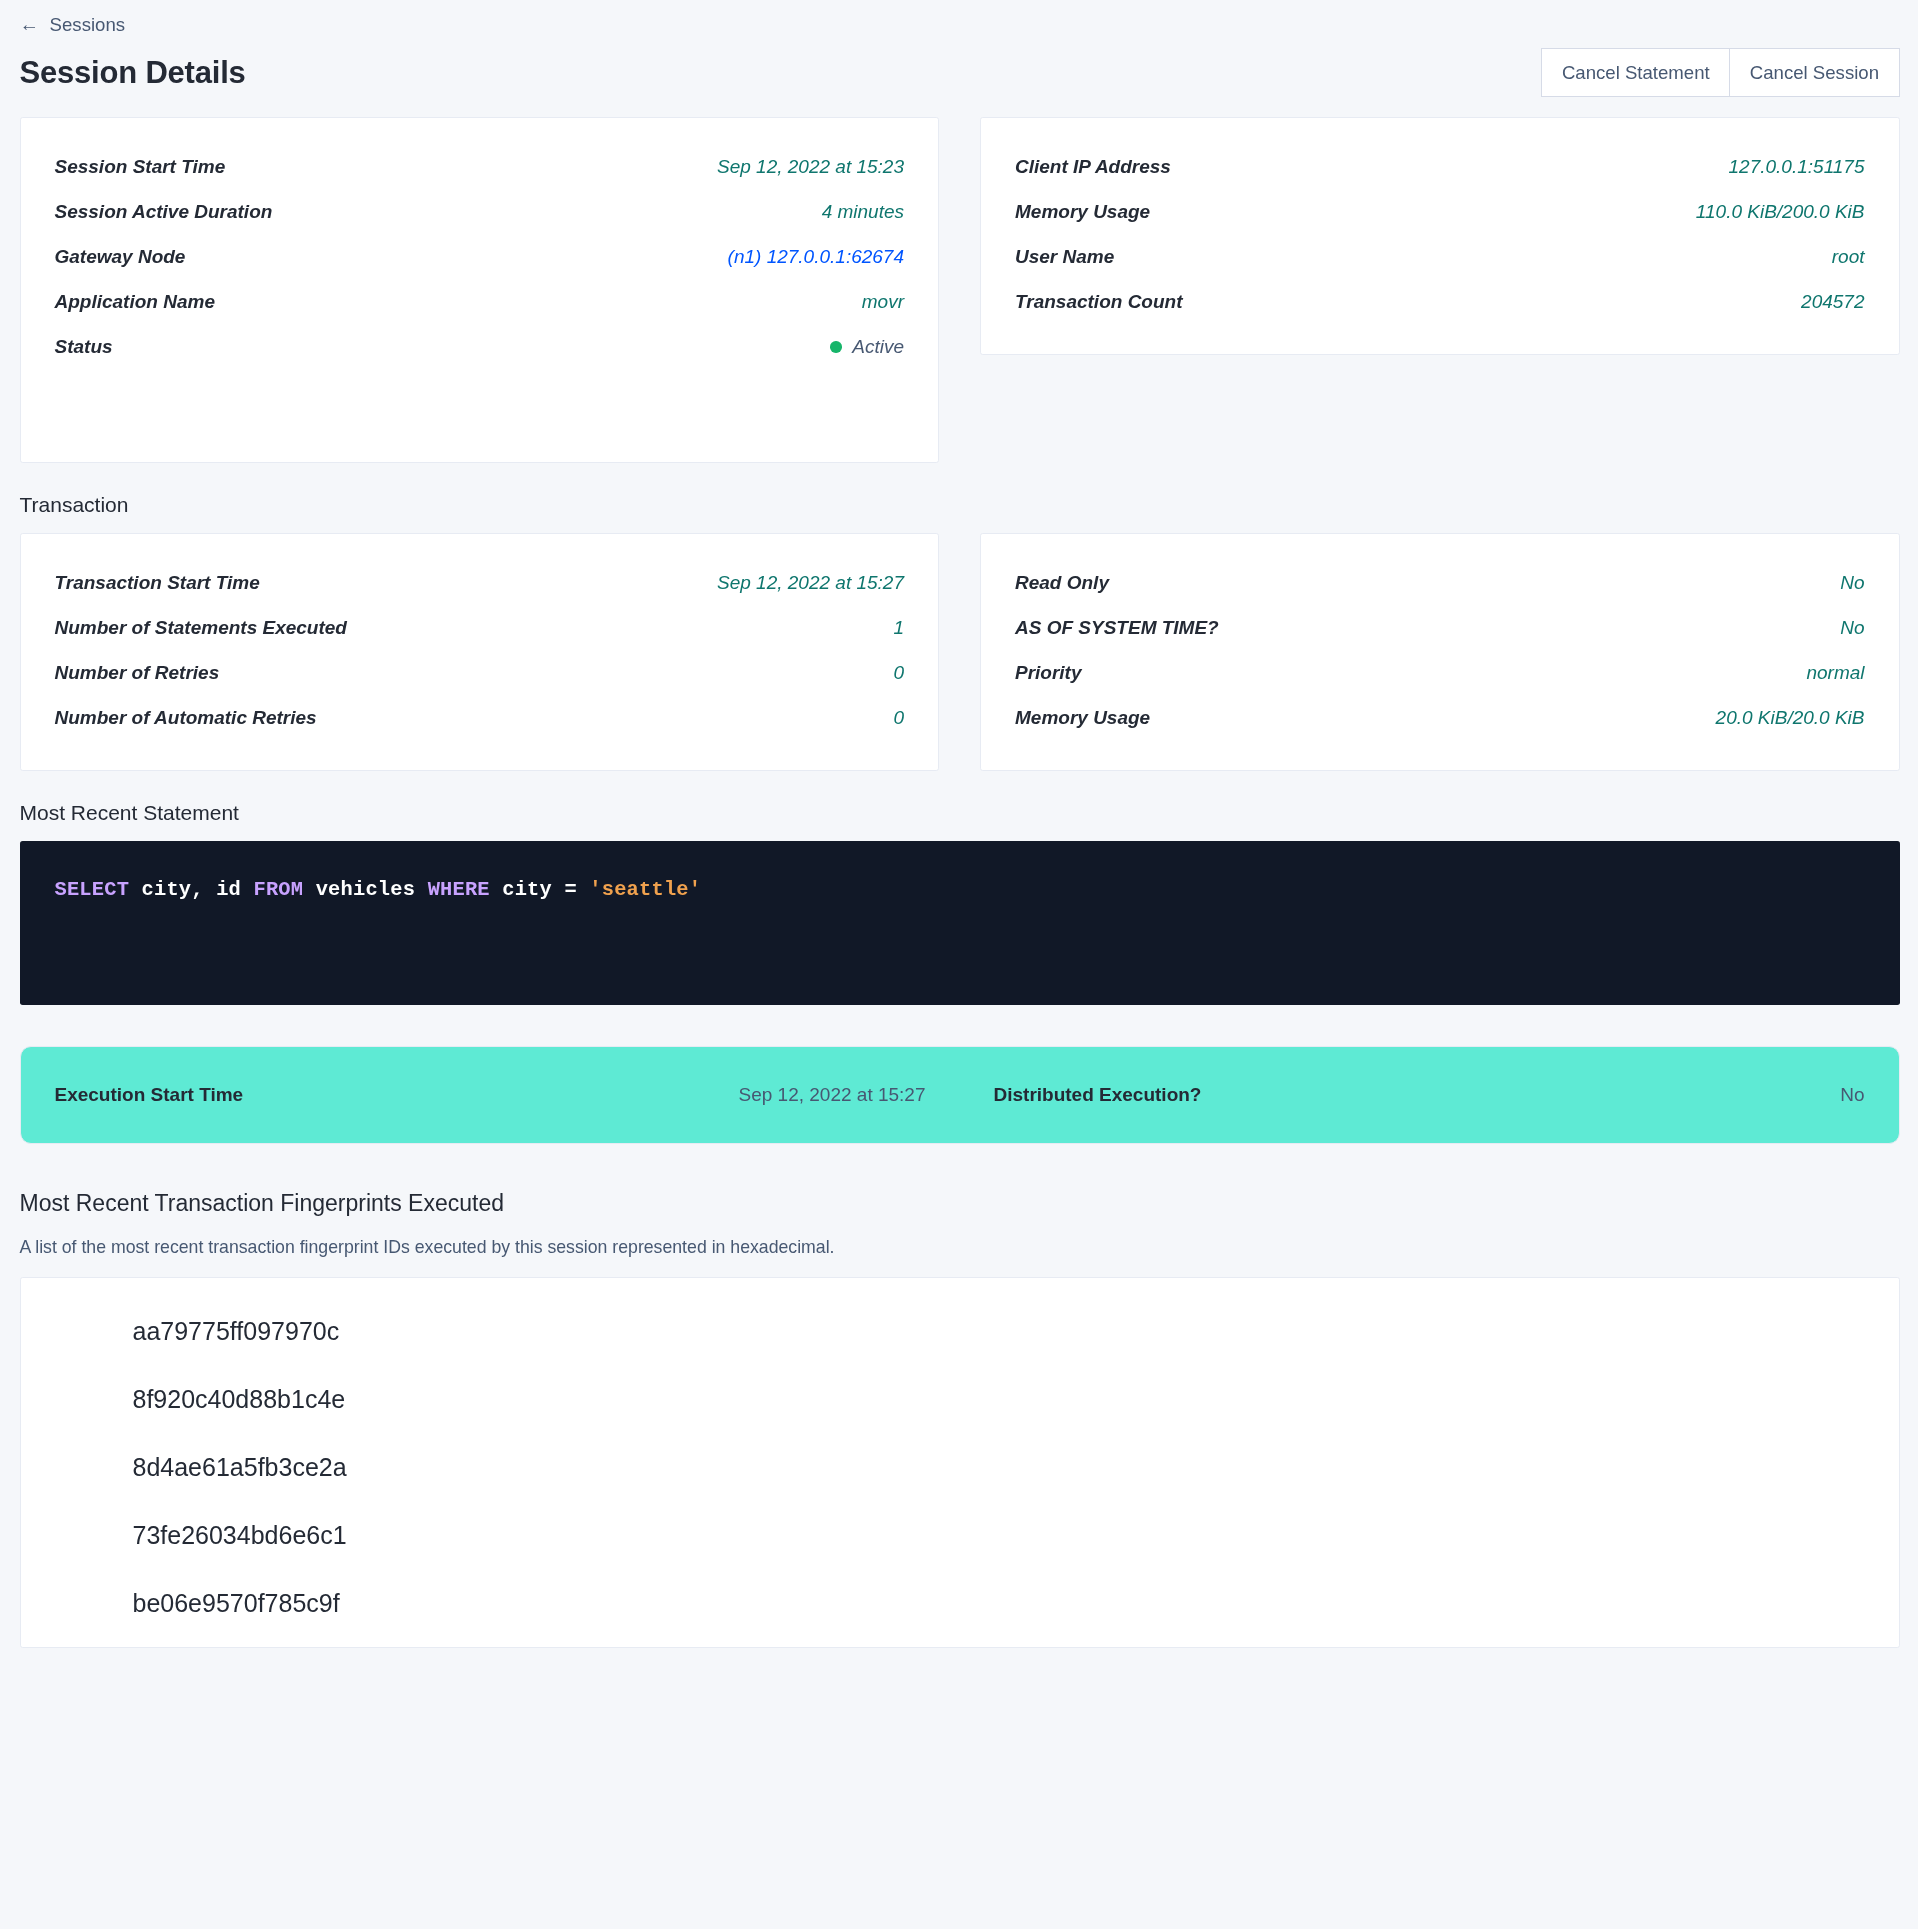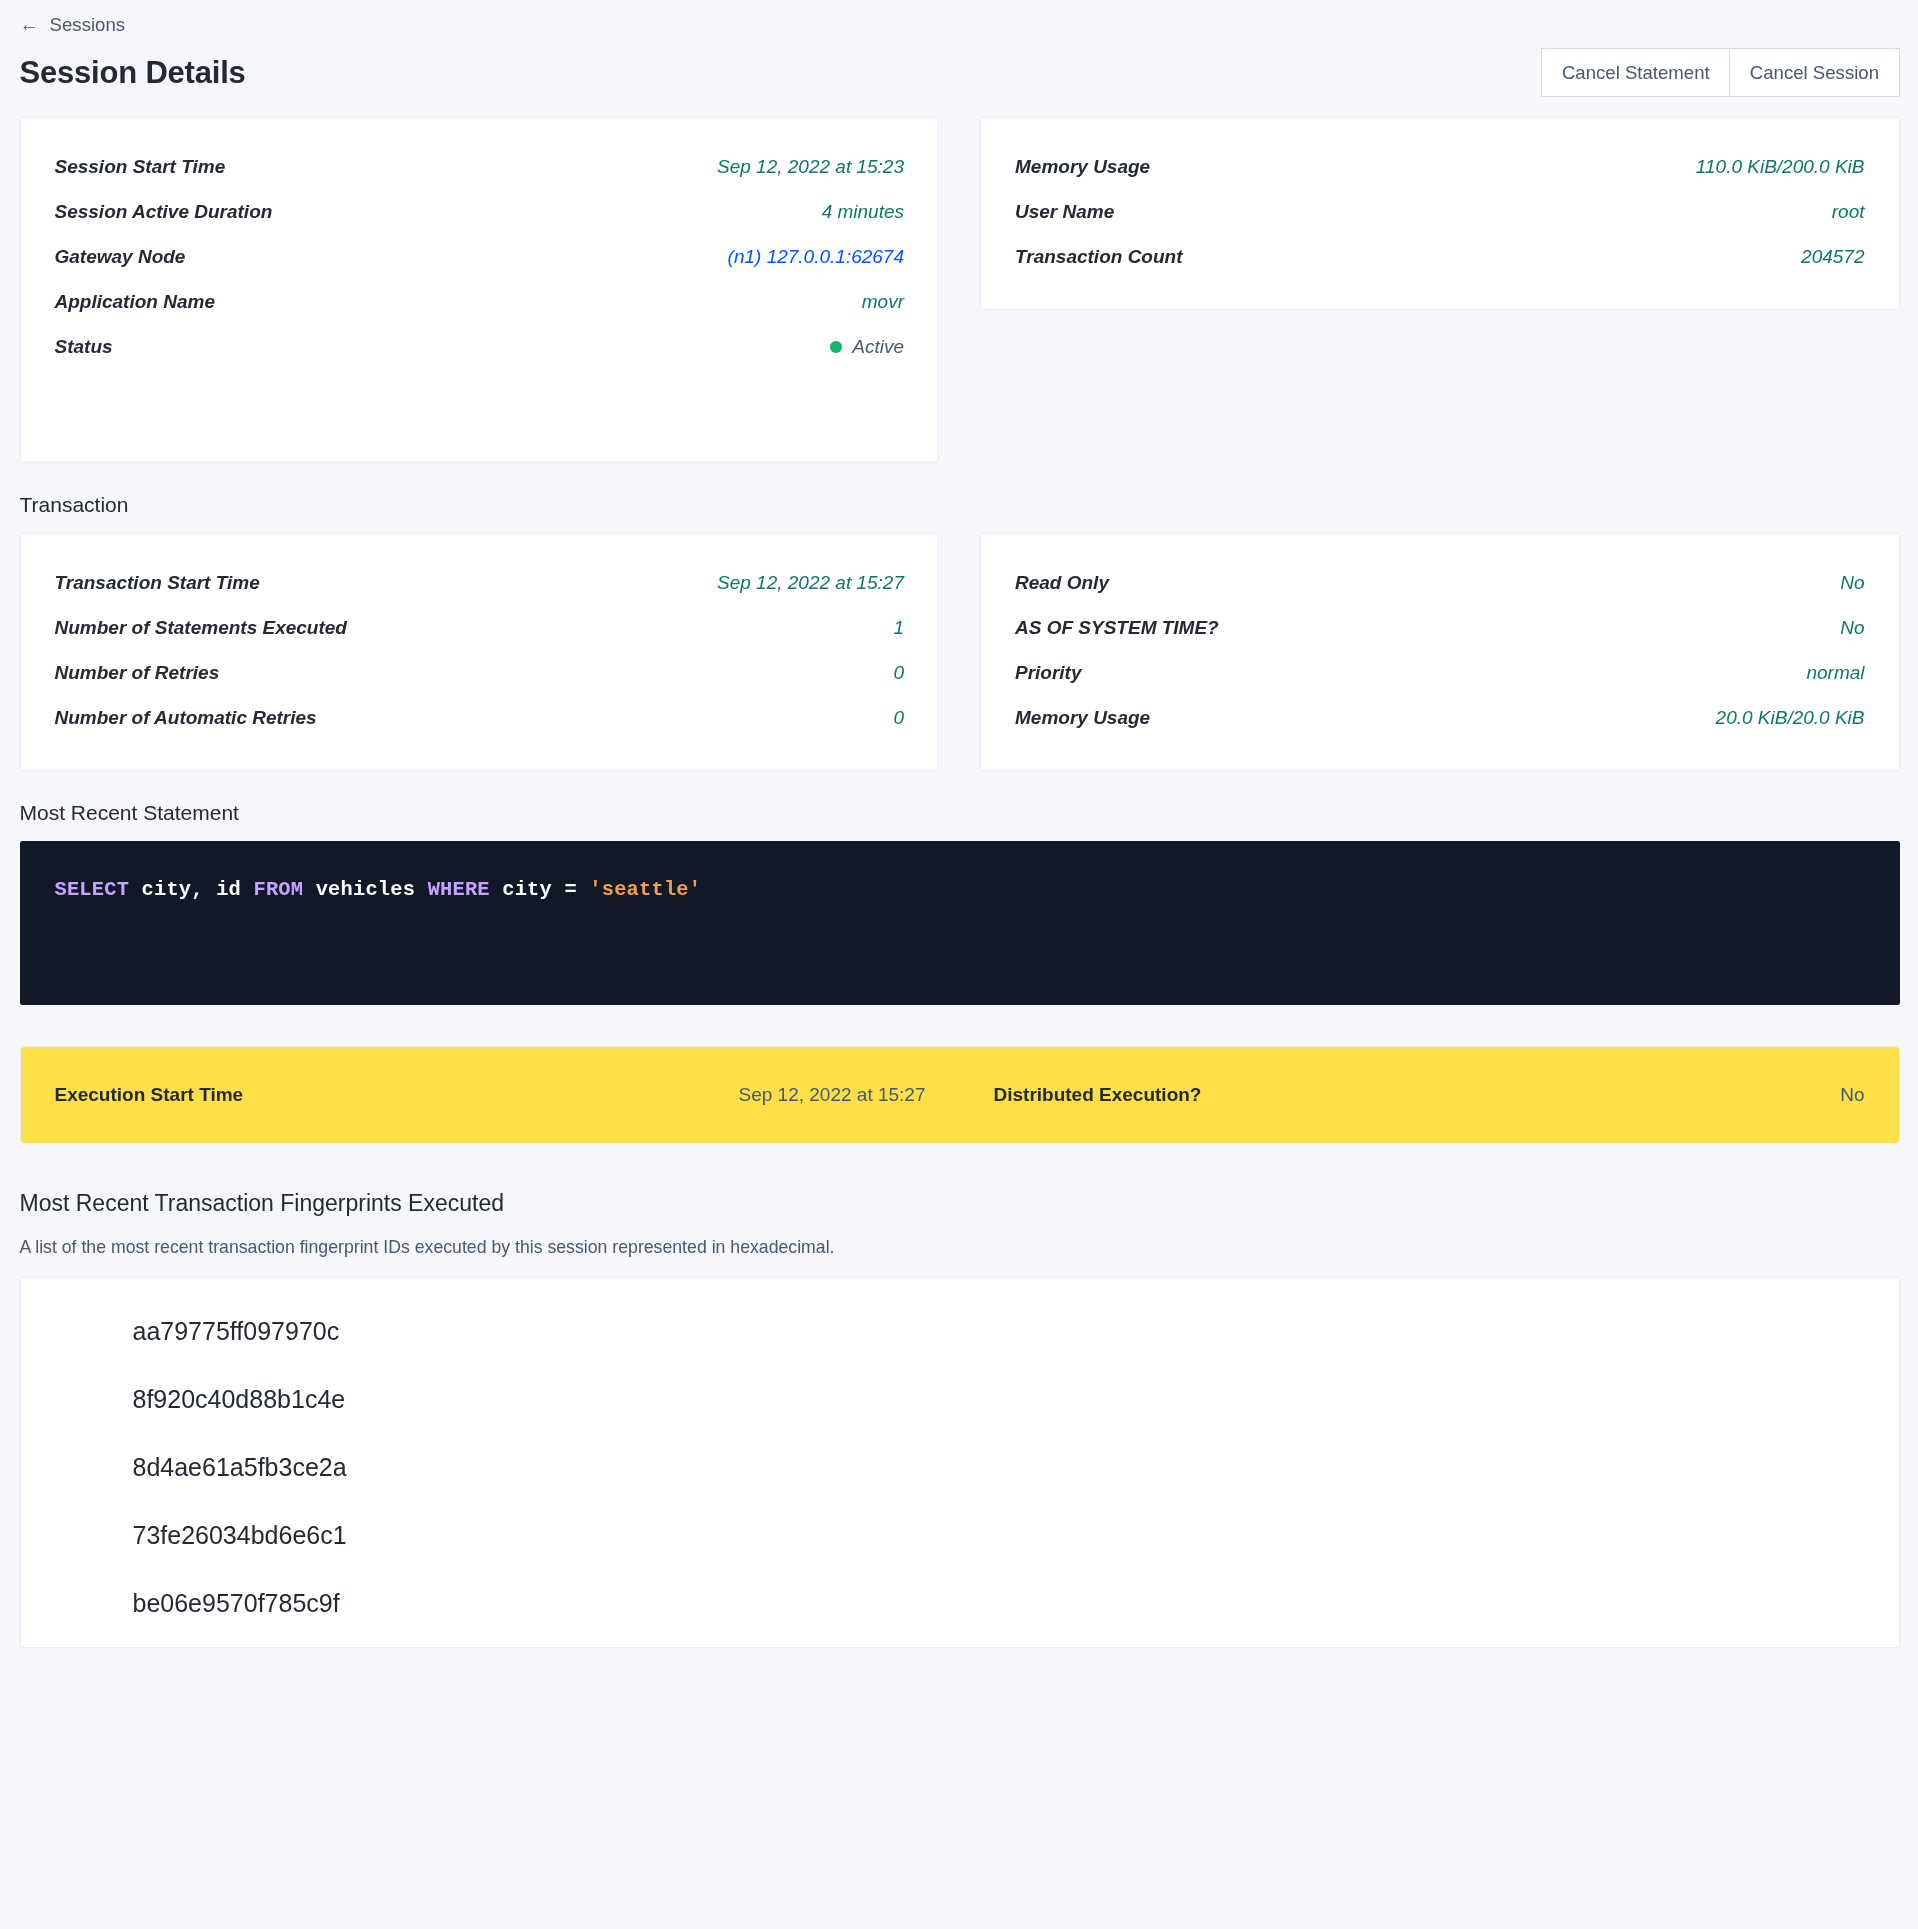--- a/index.html
+++ b/index.html
@@ -115,23 +115,23 @@
     min-height: 164px;
     font-family: "Liberation Mono", monospace;
     font-size: 20.4px;
     letter-spacing: 0.2px;
   }
   .kw { color: #c8a2ff; font-weight: bold; }
   .id { color: #ffffff; font-weight: bold; }
   .str { color: #f0a14e; font-weight: bold; }
   .punc { color: #ffffff; font-weight: bold; }
   .exec-card {
-    background: #fde047;
+    background: #5eead4;
     border: 0.9px solid #e7ebf3;
-    border-radius: 5px;
+    border-radius: 11px;
     margin-top: 41px;
     display: flex;
     padding: 37px 0;
   }
   .exec-half {
     flex: 1 1 0;
     display: flex;
     align-items: baseline;
     justify-content: space-between;
     padding: 0 34px;
@@ -199,20 +199,24 @@
     <div class="kv">
       <span class="k">Status</span>
       <span class="status-val">
         <span class="dot"></span>
         <span>Active</span>
       </span>
     </div>
   </div>
 
   <div class="card">
+    <div class="kv">
+      <span class="k">Client IP Address</span>
+      <span class="v">127.0.0.1:51175</span>
+    </div>
     <div class="kv">
       <span class="k">Memory Usage</span>
       <span class="v">110.0 KiB/200.0 KiB</span>
     </div>
     <div class="kv">
       <span class="k">User Name</span>
       <span class="v">root</span>
     </div>
     <div class="kv">
       <span class="k">Transaction Count</span>

